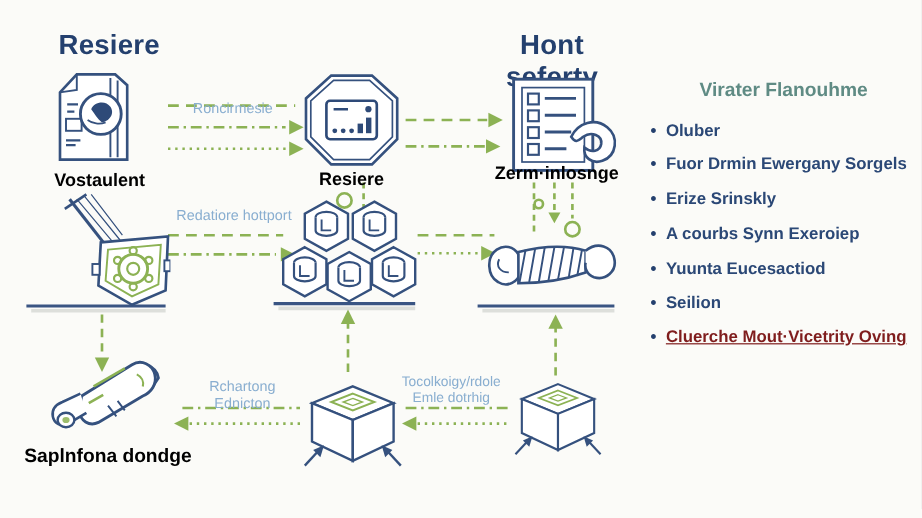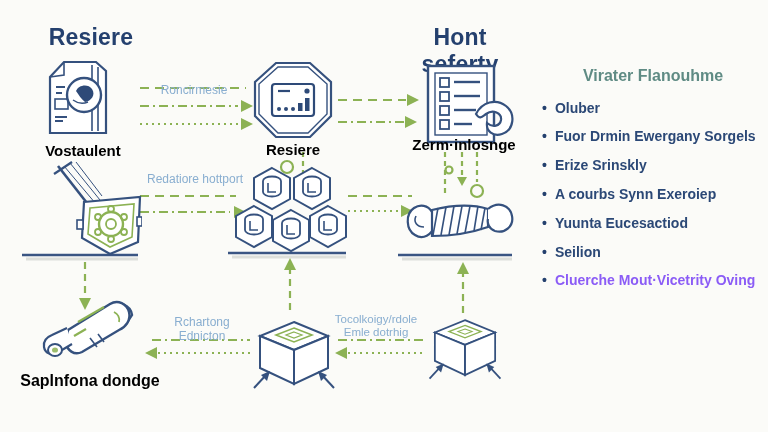--- a/index.html
+++ b/index.html
@@ -11,21 +11,21 @@
   .node-label{position:absolute;font-size:15px;font-weight:600;color:#000000;text-align:center;}
   .conn-label{position:absolute;font-size:12px;color:#89aed0;text-align:center;line-height:1.15;}
   .icon{position:absolute;}
   .overlay{position:absolute;left:0;top:0;}
   
   .panel{position:absolute;left:540px;top:66px;width:226px;}
   .panel-title{font-size:16px;font-weight:bold;color:#5f8b84;text-align:center;line-height:1.22;}
   .bullets{list-style:none;margin:14px 0 0 2px;padding:0;}
   .bullets li{display:flex;align-items:flex-start;margin-bottom:12px;font-size:14px;font-weight:600;color:#2b4876;line-height:1.2;}
   .bullets .dot{color:#24406e;margin-right:8px;font-size:14px;line-height:1.2;}
-  .bullets li.muted .txt{color:#8b5cf6;}
+  .bullets li.muted .txt{color:#7f1d1d;text-decoration:underline;}
 </style>
 </head>
 <body>
 
 <div class="canvas">
 
   <svg width="0" height="0" style="position:absolute" aria-hidden="true">
     <defs>
       <g id="hexbox">
         <path d="M20 2 L38 12 V33 L20 43 L2 33 V12 Z" fill="#ffffff" stroke="#35517e" stroke-width="2"></path>

